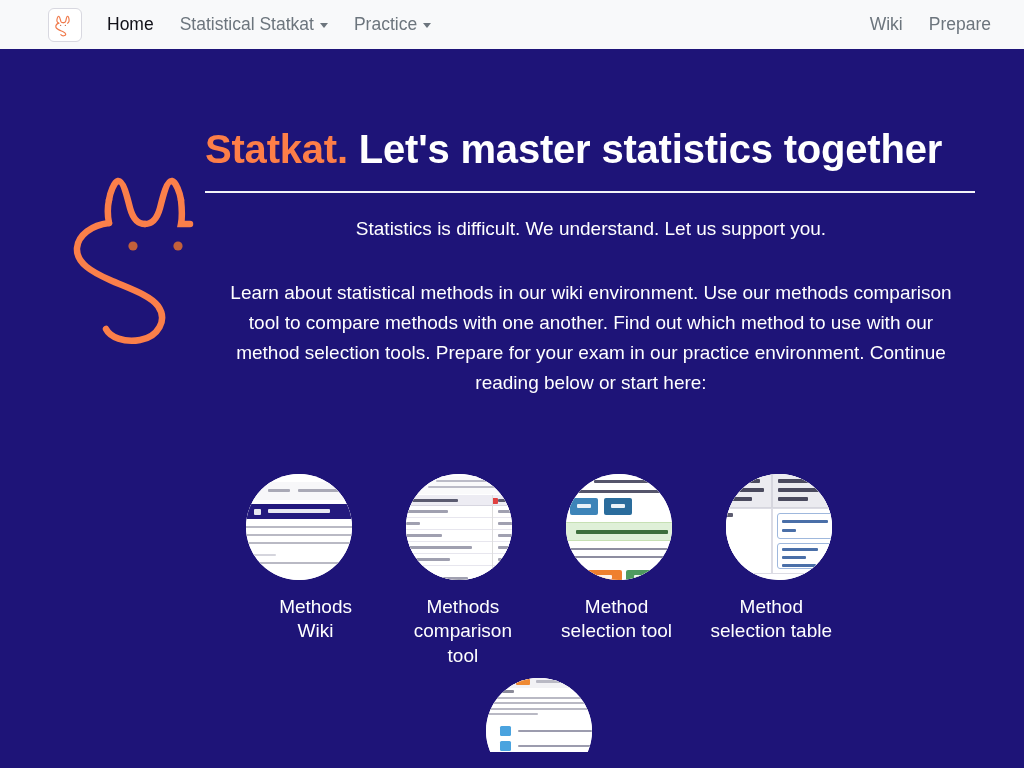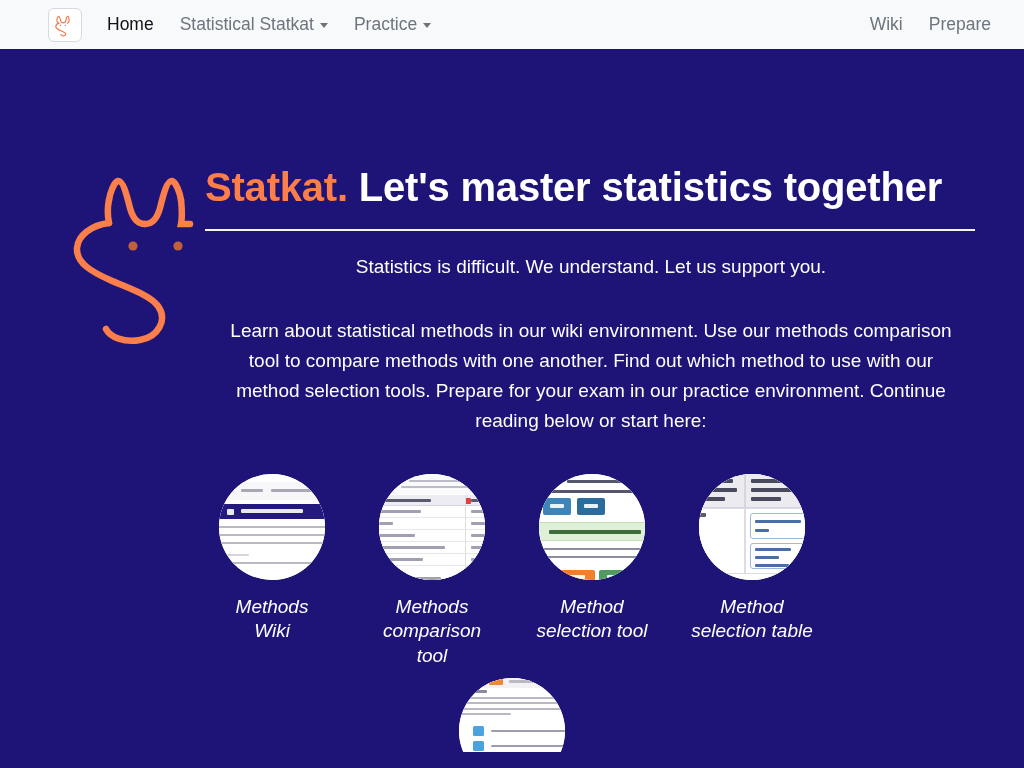--- a/index.html
+++ b/index.html
@@ -79,21 +79,21 @@
     height: 220px;
   }
   #hero-inner {
     position: absolute;
     left: 205px;
     top: 0;
     width: 772px;
   }
   #headline {
     margin: 0;
-    padding-top: 114px;
+    padding-top: 76px;
     font-size: 40px;
     font-weight: bold;
     color: #ffffff;
     line-height: 1.2;
     letter-spacing: -0.2px;
   }
   #headline .brandword { color: #fd7e48; }
   #hr {
     border: none;
     border-top: 2px solid #ffffff;
@@ -129,23 +129,22 @@
     position: absolute;
     left: 432px;
     top: 629px;
     width: 160px;
     display: flex;
   }
   .card {
     width: 160px;
     display: flex;
     flex-direction: column;
-    align-items: center;
+    align-items: flex-end;
     cursor: pointer;
-    font-style: italic;
   }
   .thumb {
     width: 106px;
     height: 106px;
     border-radius: 50%;
     overflow: hidden;
     background: #ffffff;
     position: relative;
     flex: 0 0 auto;
   }

